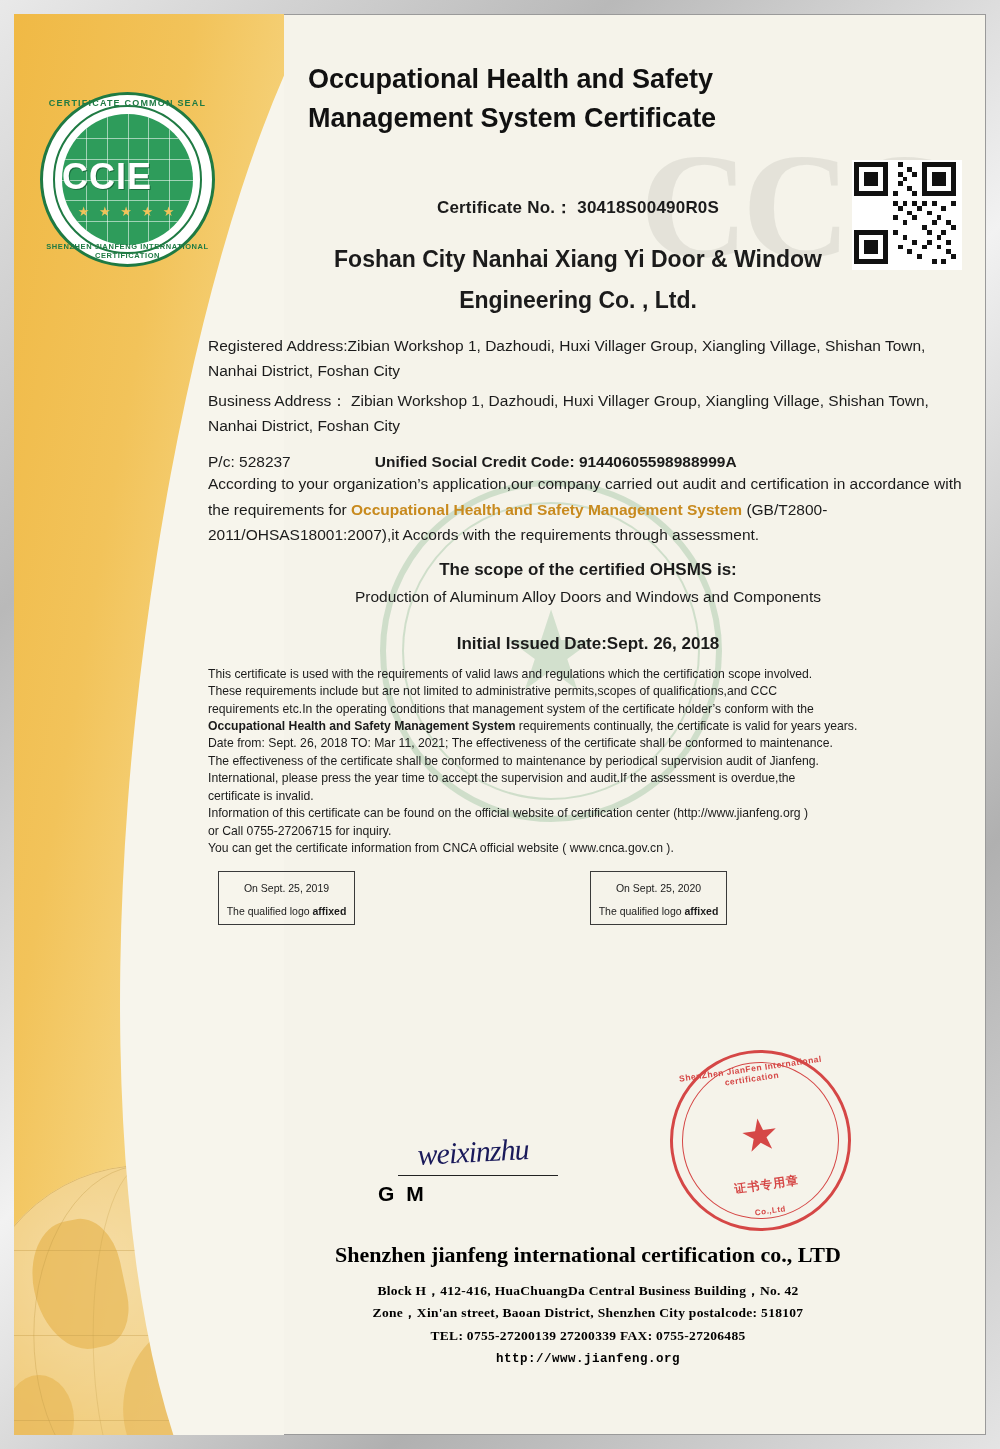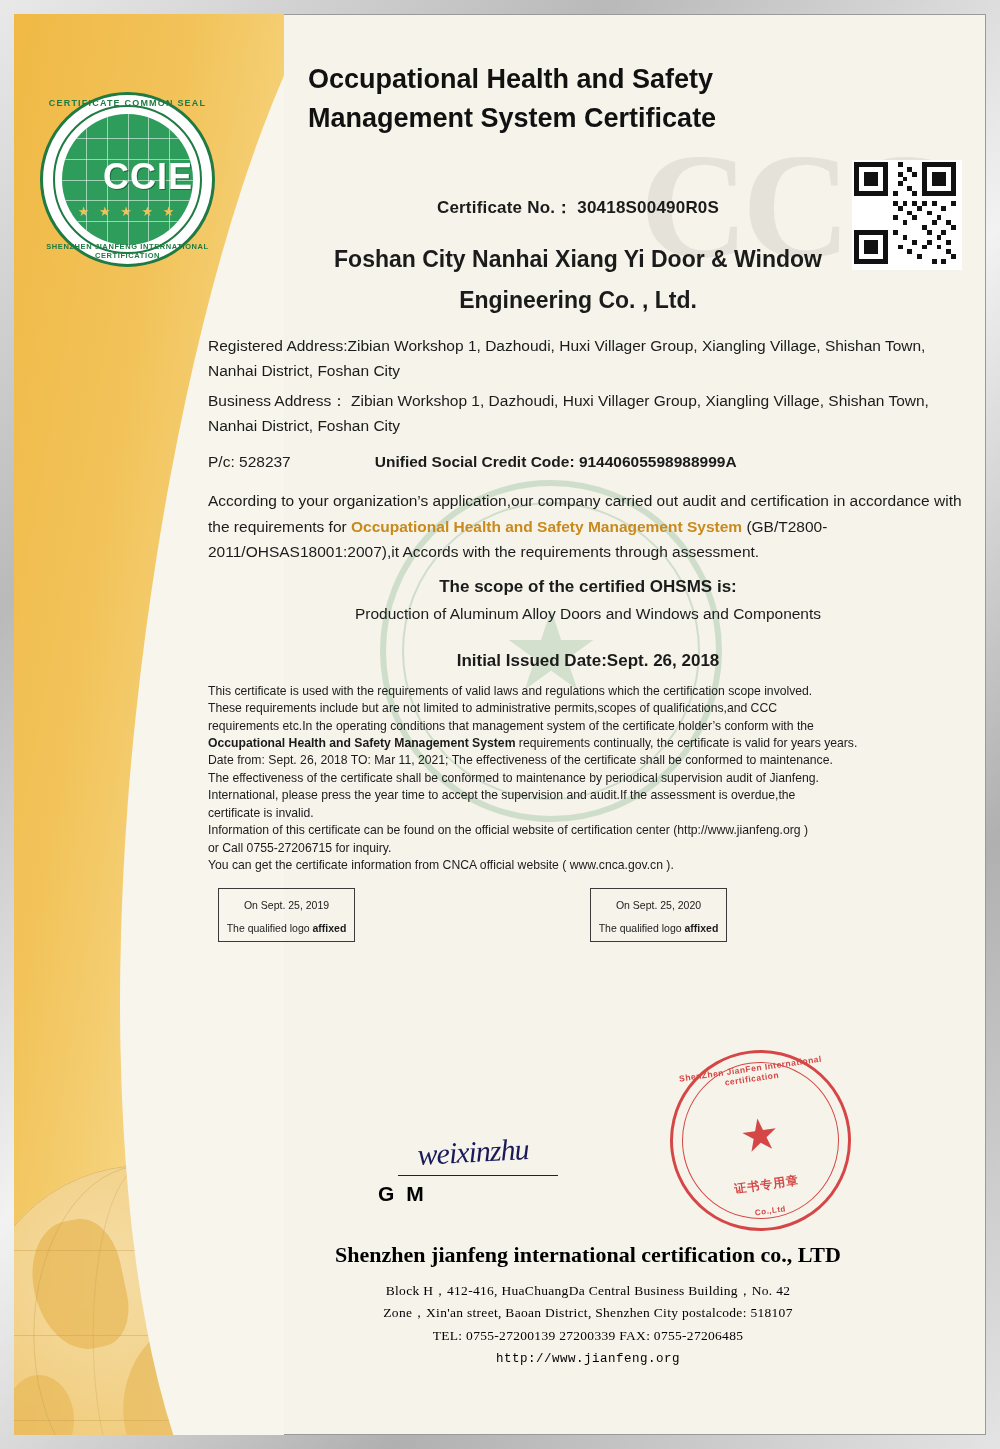--- a/index.html
+++ b/index.html
@@ -105,21 +105,21 @@
   .seal .disc .grid-v, .seal .disc .grid-h {
     position: absolute;
     background: rgba(255,255,255,.55);
   }
   .seal .disc .grid-v { width: 1px; top: 0; bottom: 0; }
   .seal .disc .grid-h { height: 1px; left: 0; right: 0; }
   .seal .ccie {
     position: absolute;
     left: 0; right: 0; top: 50%;
     transform: translateY(-58%);
-    text-align: right;
+    text-align: left;
     font-family: "Liberation Sans", sans-serif;
     font-weight: 700;
     font-size: 36px;
     color: #ffffff;
     letter-spacing: 1px;
     text-shadow: 1px 1px 0 #1b6b3d;
   }
   .seal .stars {
     position: absolute;
     left: 0; right: 0;
@@ -232,21 +232,21 @@
   }
   .addr-block .lbl { font-weight: 400; }
   .pc-line {
     margin-top: 14px;
     font-size: 15.5px;
     display: flex;
     gap: 84px;
   }
   .pc-line .uscc { font-weight: 600; }
   .para {
-    margin-top: 17px;
+    margin-top: 0;
     font-size: 15.5px;
     line-height: 1.65;
   }
   .hl { color: #c88a1e; font-weight: 600; }
   .scope-title {
     margin-top: 12px;
     text-align: center;
     font-size: 17px;
     font-weight: 700;
   }
@@ -321,21 +321,21 @@
   .org-name {
     margin-top: 36px;
     font-family: "Liberation Serif", serif;
     font-size: 22px;
     font-weight: 700;
   }
   .org-addr {
     margin-top: 12px;
     font-family: "Liberation Serif", serif;
     font-size: 13.5px;
-    font-weight: 400;
+    font-weight: 700;
     line-height: 1.65;
     letter-spacing: .3px;
   }
   .org-url {
     font-family: "Liberation Mono", monospace;
     font-size: 12.5px;
     letter-spacing: .5px;
     margin-top: 2px;
   }
 

